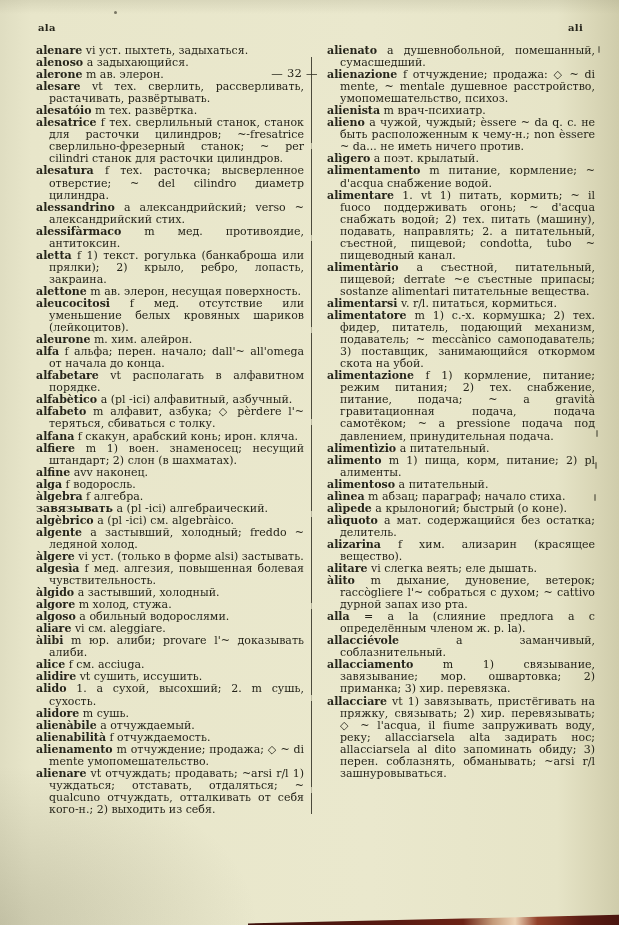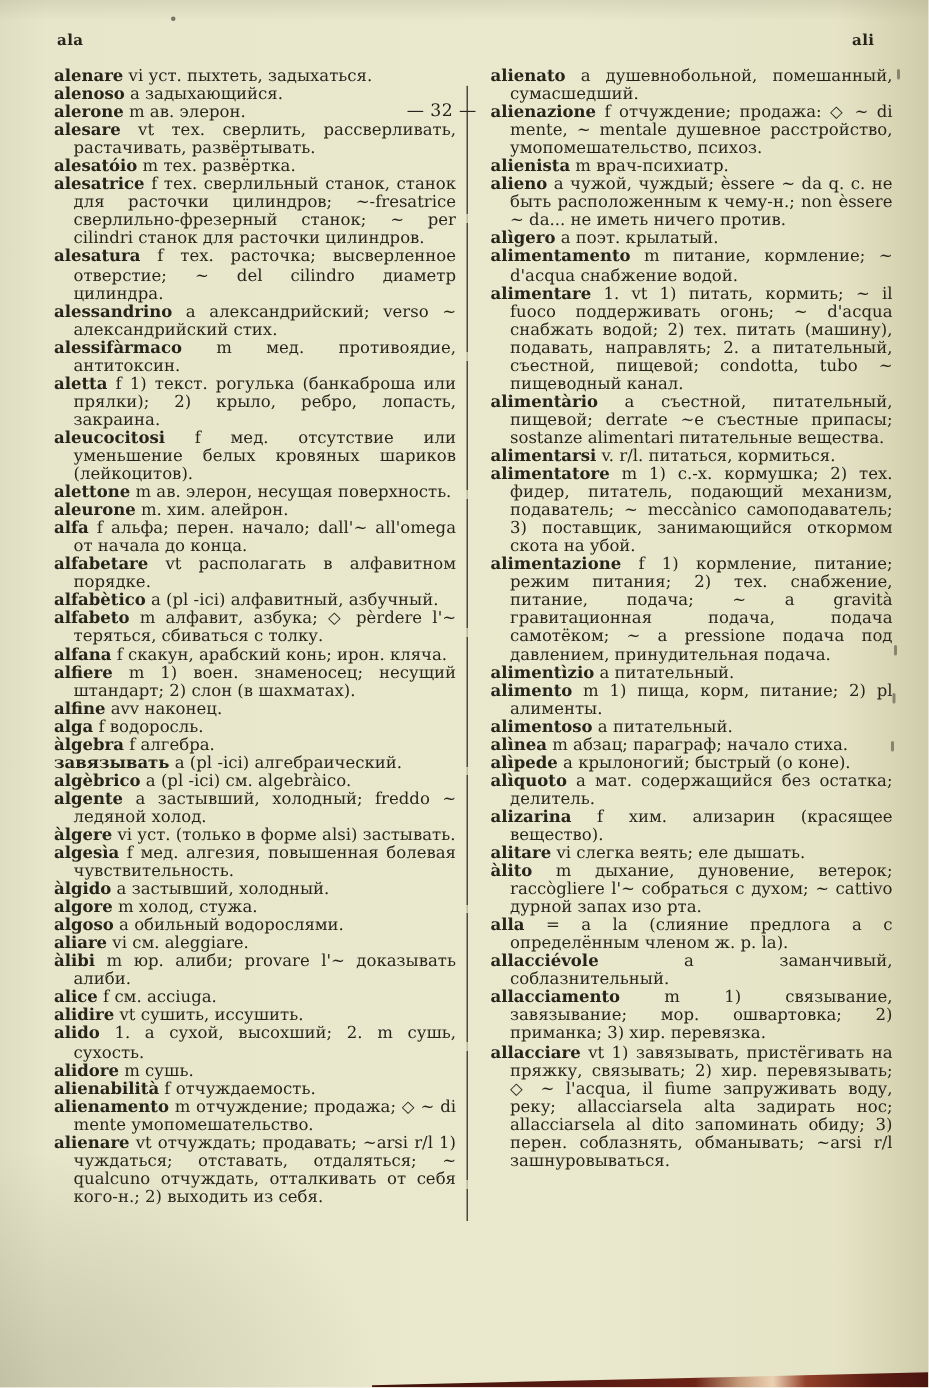--- a/index.html
+++ b/index.html
@@ -46,22 +46,22 @@
     <p class="entry"><b>alenare</b><span> vi уст. пыхтеть, задыхаться.</span></p>
     <p class="entry"><b>alenoso</b><span> a задыхающийся.</span></p>
     <p class="entry"><b>alerone</b><span> m ав. элерон.</span></p>
     <p class="entry"><b>alesare</b><span> vt тех. сверлить, рассверливать, растачивать, развёртывать.</span></p>
     <p class="entry"><b>alesatóio</b><span> m тех. развёртка.</span></p>
     <p class="entry"><b>alesatrice</b><span> f тех. сверлильный станок, станок для расточки цилиндров; ~-fresatrice сверлильно-фрезерный станок; ~ per cilindri станок для расточки цилиндров.</span></p>
     <p class="entry"><b>alesatura</b><span> f тех. расточка; высверленное отверстие; ~ del cilindro диаметр цилиндра.</span></p>
     <p class="entry"><b>alessandrino</b><span> a александрийский; verso ~ александрийский стих.</span></p>
     <p class="entry"><b>alessifàrmaco</b><span> m мед. противоядие, антитоксин.</span></p>
     <p class="entry"><b>aletta</b><span> f 1) текст. рогулька (банкаброша или прялки); 2) крыло, ребро, лопасть, закраина.</span></p>
+    <p class="entry"><b>alettone</b><span> m ав. элерон, несущая поверхность.</span></p>
     <p class="entry"><b>aleucocitosi</b><span> f мед. отсутствие или уменьшение белых кровяных шариков (лейкоцитов).</span></p>
-    <p class="entry"><b>alettone</b><span> m ав. элерон, несущая поверхность.</span></p>
     <p class="entry"><b>aleurone</b><span> m. хим. алейрон.</span></p>
     <p class="entry"><b>alfa</b><span> f альфа; перен. начало; dall'~ all'omega от начала до конца.</span></p>
     <p class="entry"><b>alfabetare</b><span> vt располагать в алфавитном порядке.</span></p>
     <p class="entry"><b>alfabètico</b><span> a (pl -ici) алфавитный, азбучный.</span></p>
     <p class="entry"><b>alfabeto</b><span> m алфавит, азбука; ◇ pèrdere l'~ теряться, сбиваться с толку.</span></p>
     <p class="entry"><b>alfana</b><span> f скакун, арабский конь; ирон. кляча.</span></p>
     <p class="entry"><b>alfiere</b><span> m 1) воен. знаменосец; несущий штандарт; 2) слон (в шахматах).</span></p>
     <p class="entry"><b>alfine</b><span> avv наконец.</span></p>
     <p class="entry"><b>alga</b><span> f водоросль.</span></p>
     <p class="entry"><b>àlgebra</b><span> f алгебра.</span></p>
@@ -72,20 +72,21 @@
     <p class="entry"><b>algesìa</b><span> f мед. алгезия, повышенная болевая чувствительность.</span></p>
     <p class="entry"><b>àlgido</b><span> a застывший, холодный.</span></p>
     <p class="entry"><b>algore</b><span> m холод, стужа.</span></p>
     <p class="entry"><b>algoso</b><span> a обильный водорослями.</span></p>
     <p class="entry"><b>aliare</b><span> vi см. aleggiare.</span></p>
     <p class="entry"><b>àlibi</b><span> m юр. алиби; provare l'~ доказывать алиби.</span></p>
     <p class="entry"><b>alice</b><span> f см. acciuga.</span></p>
     <p class="entry"><b>alidire</b><span> vt сушить, иссушить.</span></p>
     <p class="entry"><b>alido</b><span> 1. a сухой, высохший; 2. m сушь, сухость.</span></p>
     <p class="entry"><b>alidore</b><span> m сушь.</span></p>
+    <p class="entry"><b>alienàbile</b><span> a отчуждаемый.</span></p>
     <p class="entry"><b>alienabilità</b><span> f отчуждаемость.</span></p>
     <p class="entry"><b>alienamento</b><span> m отчуждение; продажа; ◇ ~ di mente умопомешательство.</span></p>
     <p class="entry"><b>alienare</b><span> vt отчуждать; продавать; ~arsi r/l 1) чуждаться; отставать, отдаляться; ~ qualcuno отчуждать, отталкивать от себя кого-н.; 2) выходить из себя.</span></p>
   </div>
 <div class="divider"></div>
 <div class="col col-right">
     <p class="entry"><b>alienato</b><span> a душевнобольной, помешанный, сумасшедший.</span></p>
     <p class="entry"><b>alienazione</b><span> f отчуждение; продажа: ◇ ~ di mente, ~ mentale душевное расстройство, умопомешательство, психоз.</span></p>
     <p class="entry"><b>alienista</b><span> m врач-психиатр.</span></p>
     <p class="entry"><b>alieno</b><span> a чужой, чуждый; èssere ~ da q. c. не быть расположенным к чему-н.; non èssere ~ da... не иметь ничего против.</span></p>

